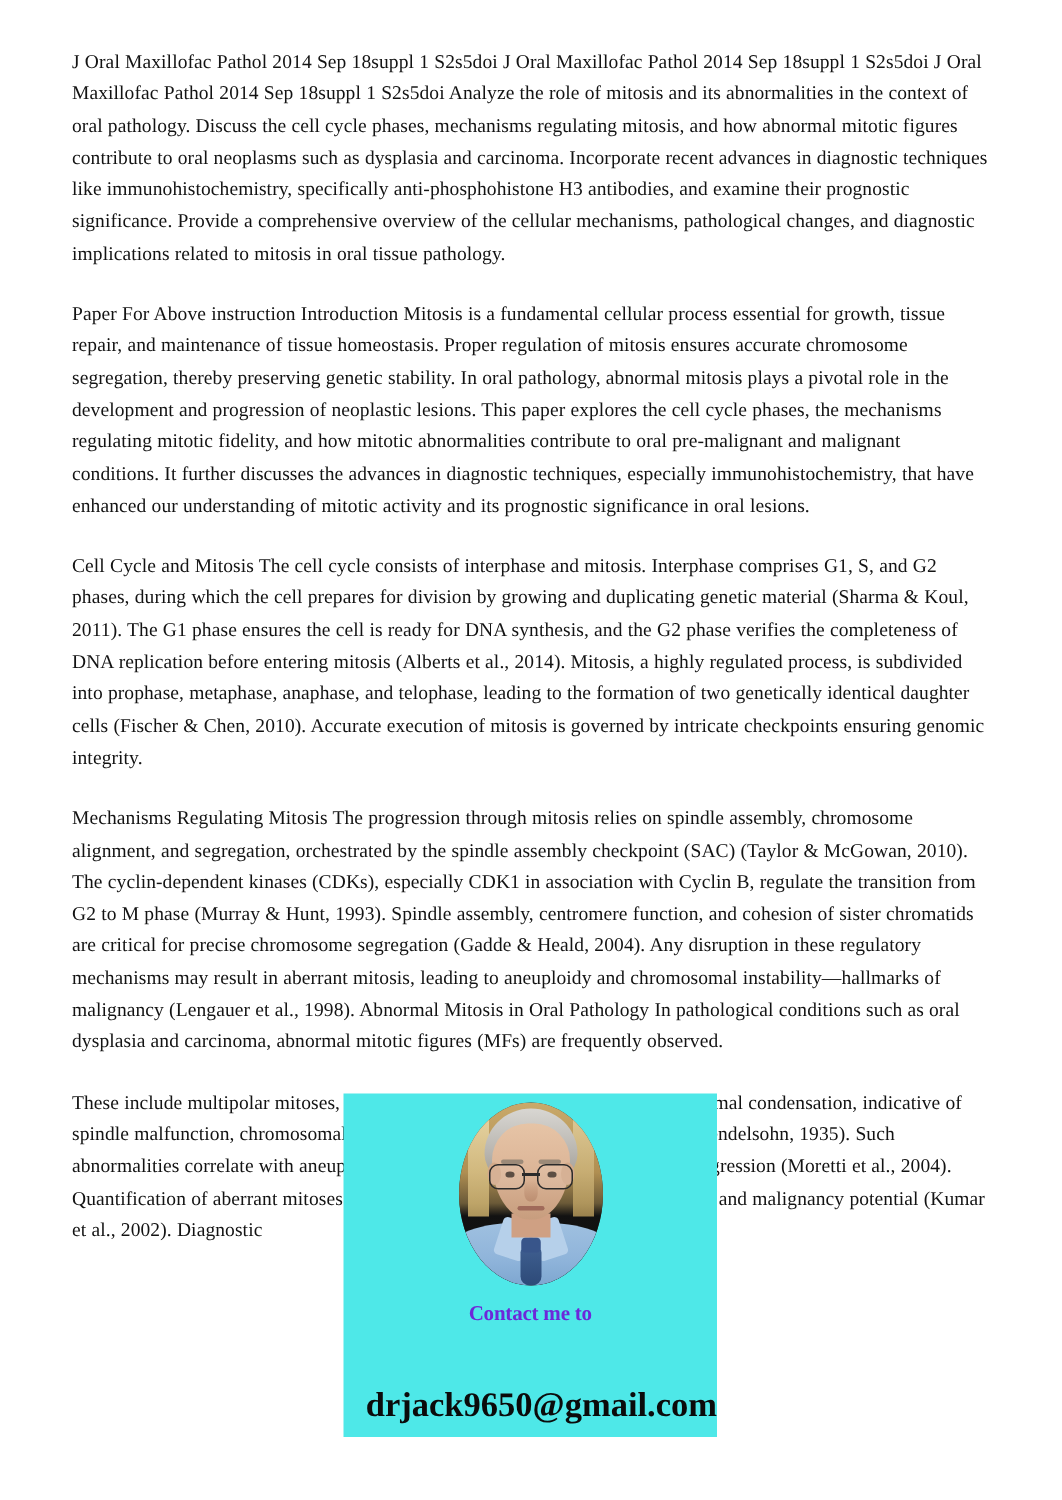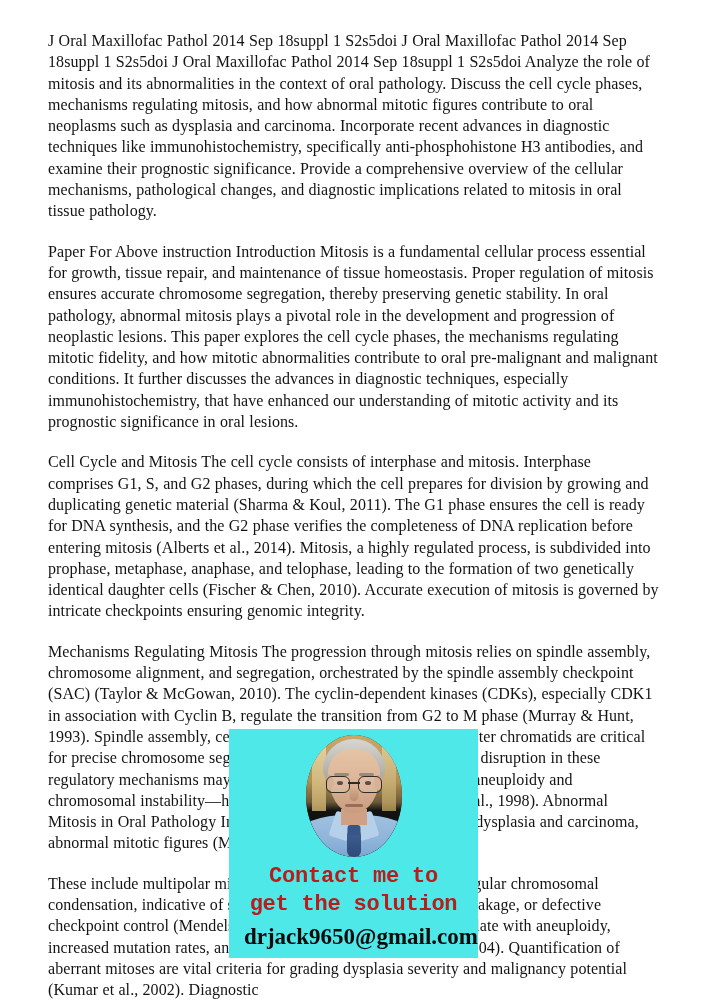--- a/index.html
+++ b/index.html
@@ -25,21 +25,21 @@
 
   #doc-body {
     position: absolute;
     left: 48px;
     top: 30px;
     width: 612px;
   }
 
   .para {
     margin: 0 0 19px 0;
-    font-size: 16px;
+    font-size: 13.0px;
     line-height: 21.3px;
     color: #131313;
     text-align: left;
     letter-spacing: 0.005em;
     word-spacing: 0.01em;
   }
   .para:last-child { margin-bottom: 0; }
 
   
   #overlay-card {
@@ -159,24 +159,24 @@
     border-radius: 4px 4px 6px 6px;
   }
   .ph-knot {
     position: absolute; left: 50%; transform: translateX(-50%);
     bottom: 22px; width: 13px; height: 10px;
     background: #38558a; border-radius: 3px;
   }
 
   .overlay-line {
     text-align: center;
-    font-family: Liberation Mono, monospace;
+    font-family: Liberation Serif, serif;
     font-weight: bold;
-    color: #b91c1c;
-    font-size: 22px;
+    color: #6d28d9;
+    font-size: 14px;
     line-height: 28px;
     letter-spacing: -0.01em;
   }
   #overlay-text-block {
     position: absolute;
     left: 0; right: 0;
     top: 134px;
   }
   #overlay-email {
     position: absolute;
@@ -227,19 +227,18 @@
         <div class="ph-lens l"></div>
         <div class="ph-lens r"></div>
         <div class="ph-bridge"></div>
       </div>
       <div class="ph-nose"></div>
       <div class="ph-mouth"></div>
     </div>
 
     <div id="overlay-text-block">
       <div class="overlay-line">Contact me to</div>
-      <div class="overlay-line">get the solution</div>
     </div>
 
     <div id="overlay-email">drjack9650@gmail.com</div>
   </div>
 
 </div>
 
 </body></html>

